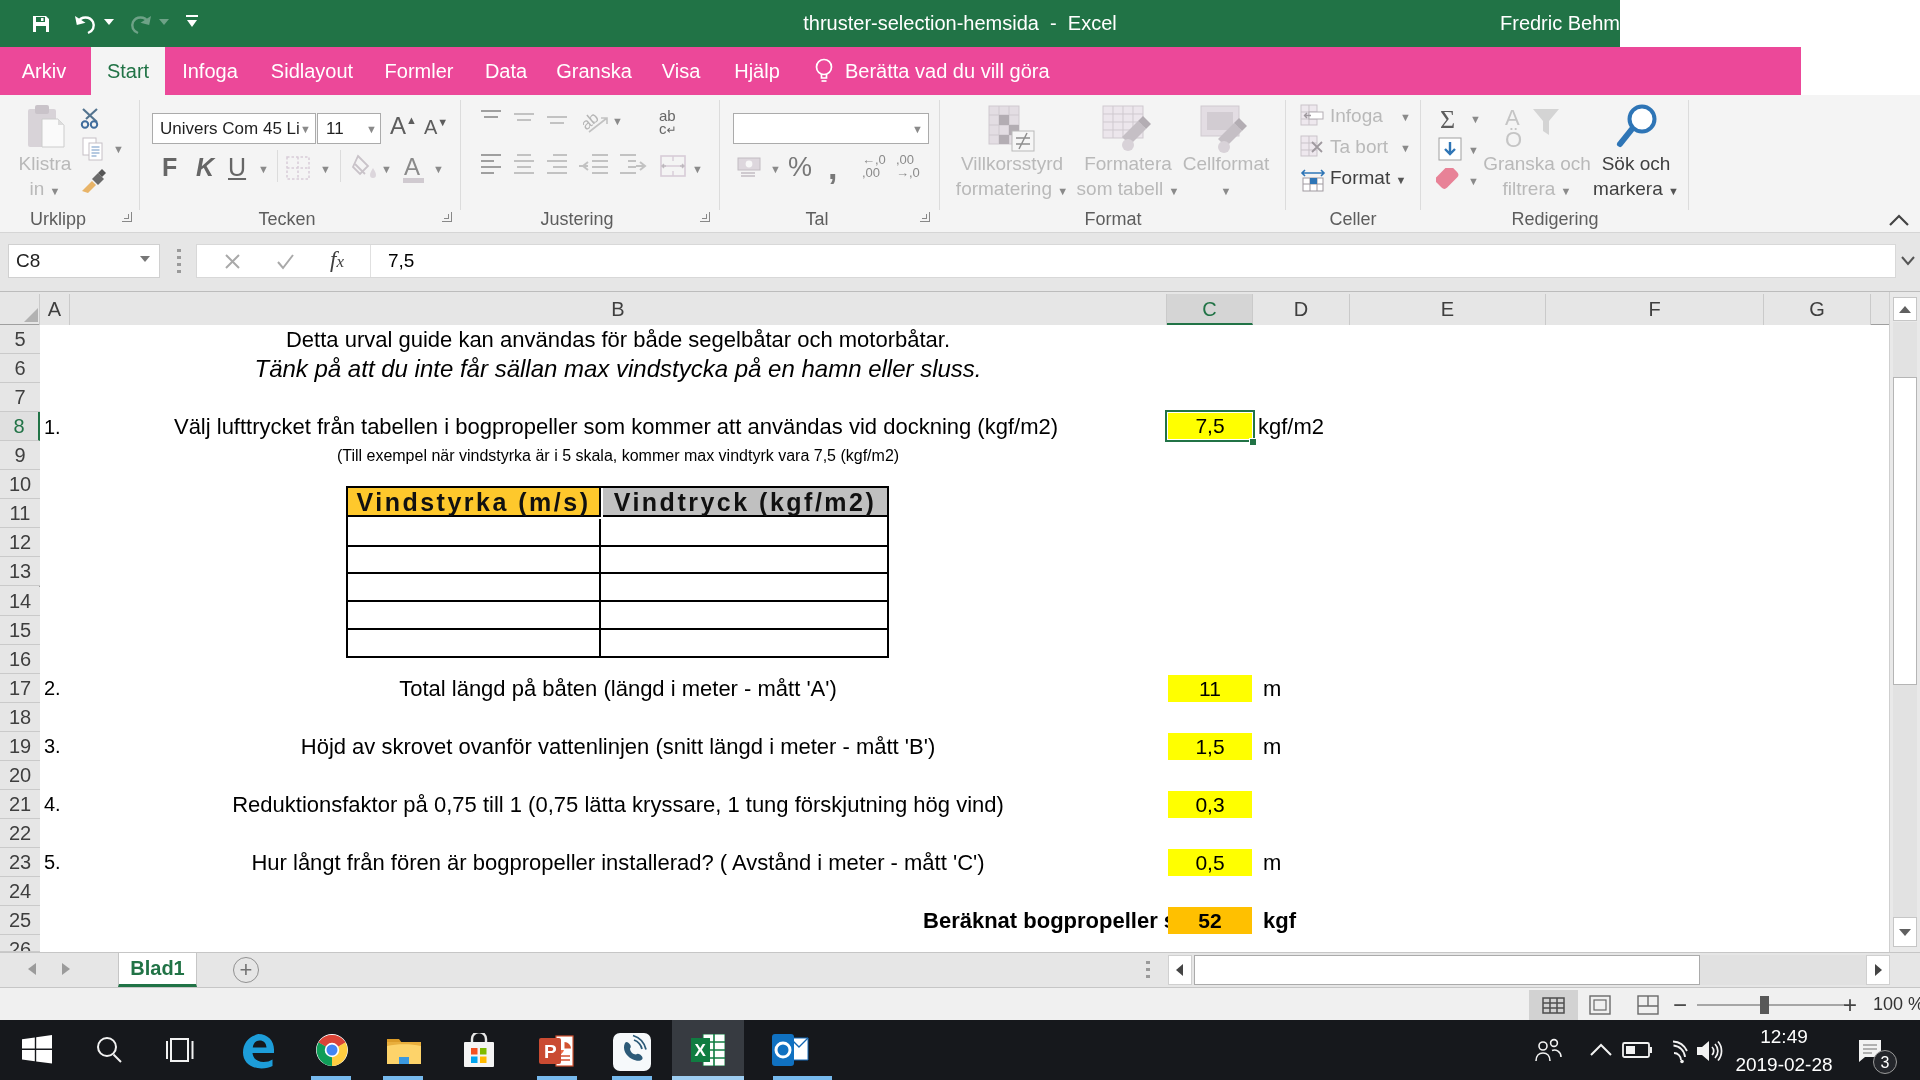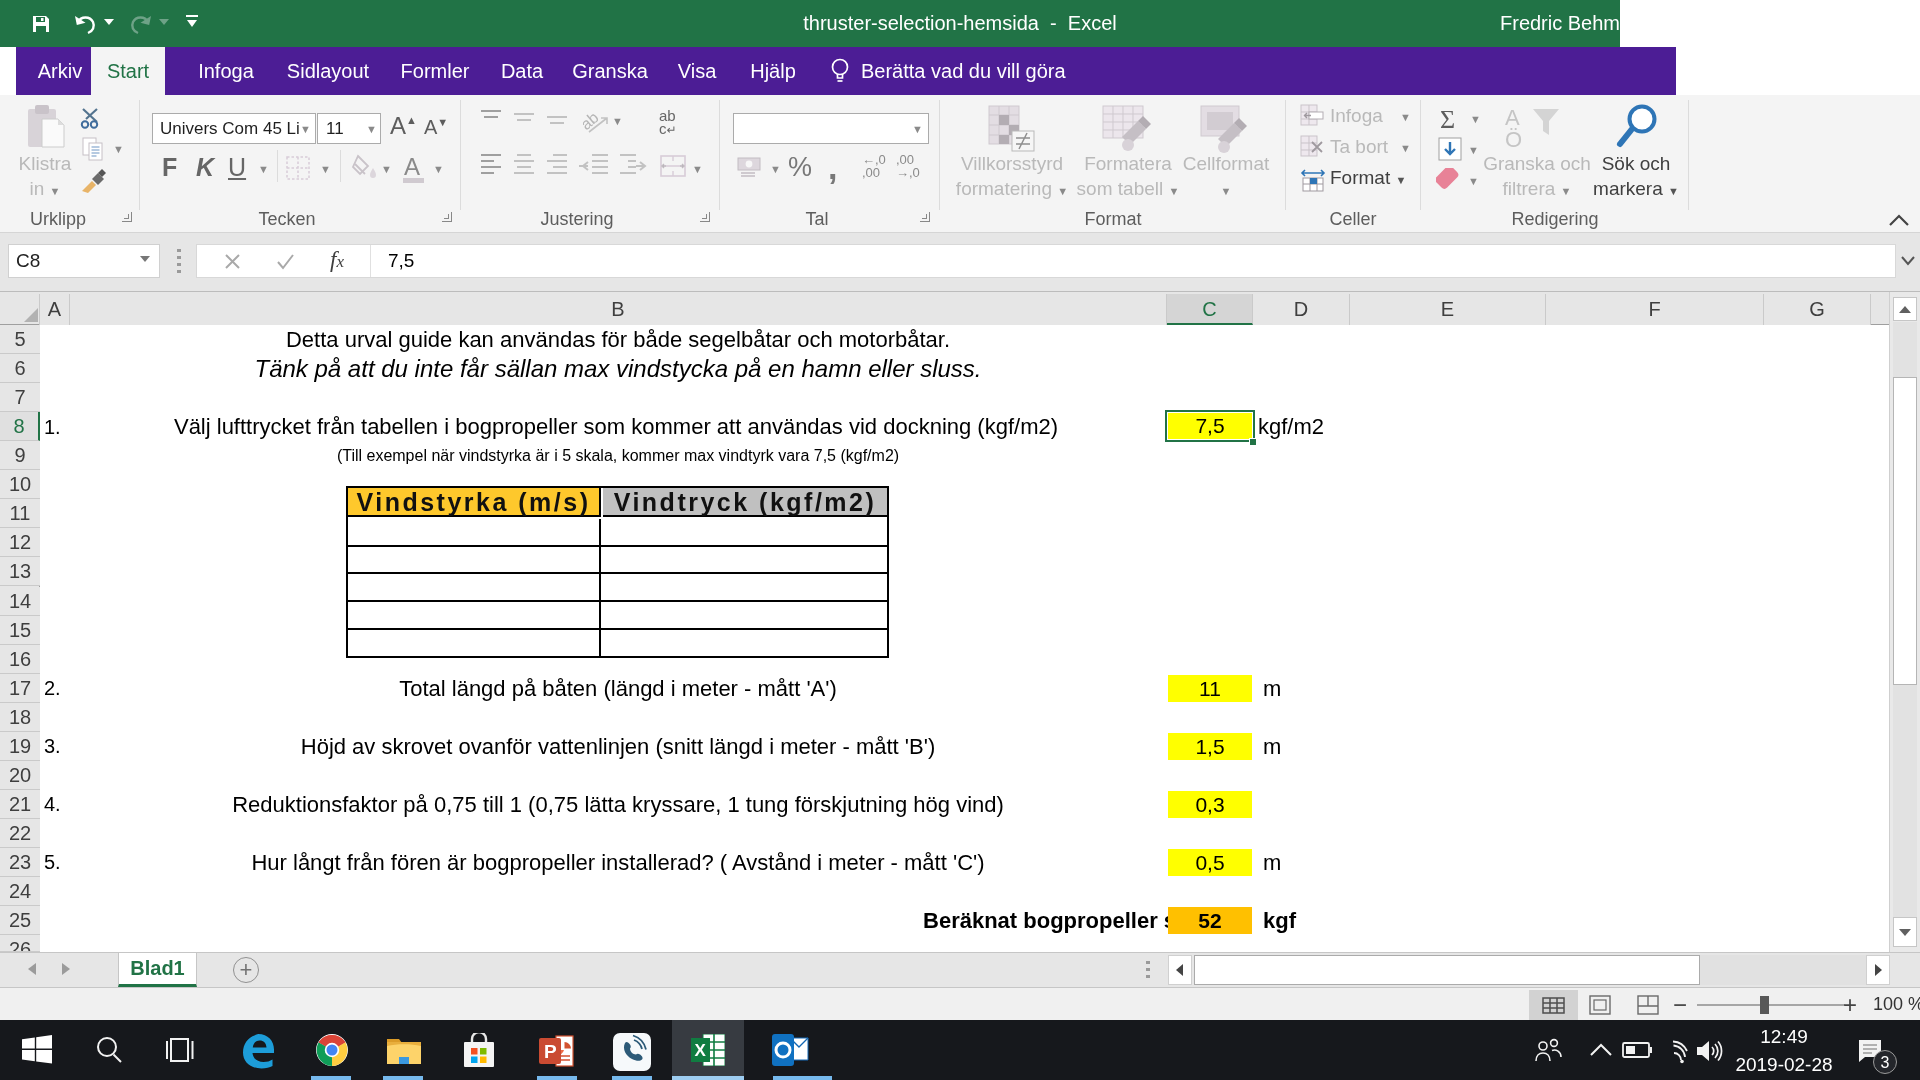--- a/index.html
+++ b/index.html
@@ -1,21 +1,21 @@
 <!DOCTYPE html>
 <html><head>
 <meta charset="utf-8">
 <style>
 * { margin:0; padding:0; box-sizing:border-box; }
 html,body { width:1920px; height:1080px; overflow:hidden; font-family:"Liberation Sans", sans-serif; }
 .abs { position:absolute; }
 #stage { position:relative; width:1920px; height:1080px; background:#fff; }
 
 #titlebar { position:absolute; left:0; top:0; width:1620px; height:47px; background:#217346; color:#fff; }
-#tabrow { position:absolute; left:16px; top:47px; width:1660px; height:48px; background:#4c1d95; color:#fff; }
+#tabrow { position:absolute; left:0; top:47px; width:1801px; height:48px; background:#ec4899; color:#fff; }
 .tab { position:absolute; top:0; height:48px; line-height:48px; font-size:20px; color:#fff; text-align:center; }
 #starttab { position:absolute; left:91px; top:47px; z-index:5; width:74px; height:48px; background:#f4f4f4; color:#217346; text-align:center; line-height:48px; font-size:20px; }
 
 #ribbon { position:absolute; left:0; top:95px; width:1920px; height:138px; background:#f4f4f4; border-bottom:1px solid #d5d5d5; }
 .gsep { position:absolute; top:5px; height:110px; width:1px; background:#dcdcdc; }
 .glabel { position:absolute; top:114px; font-size:18px; color:#5d5d5d; text-align:center; white-space:nowrap; }
 .glaunch { position:absolute; top:117px; width:10px; height:10px; border-right:1px solid #888; border-bottom:1px solid #888; }
 .glaunch:after { content:""; position:absolute; right:2px; bottom:2px; width:4px; height:4px; border-right:1px solid #888; border-bottom:1px solid #888; }
 .btxt { position:absolute; font-size:19px; white-space:nowrap; text-align:center; }
 .gray { color:#b9b9b9; }

